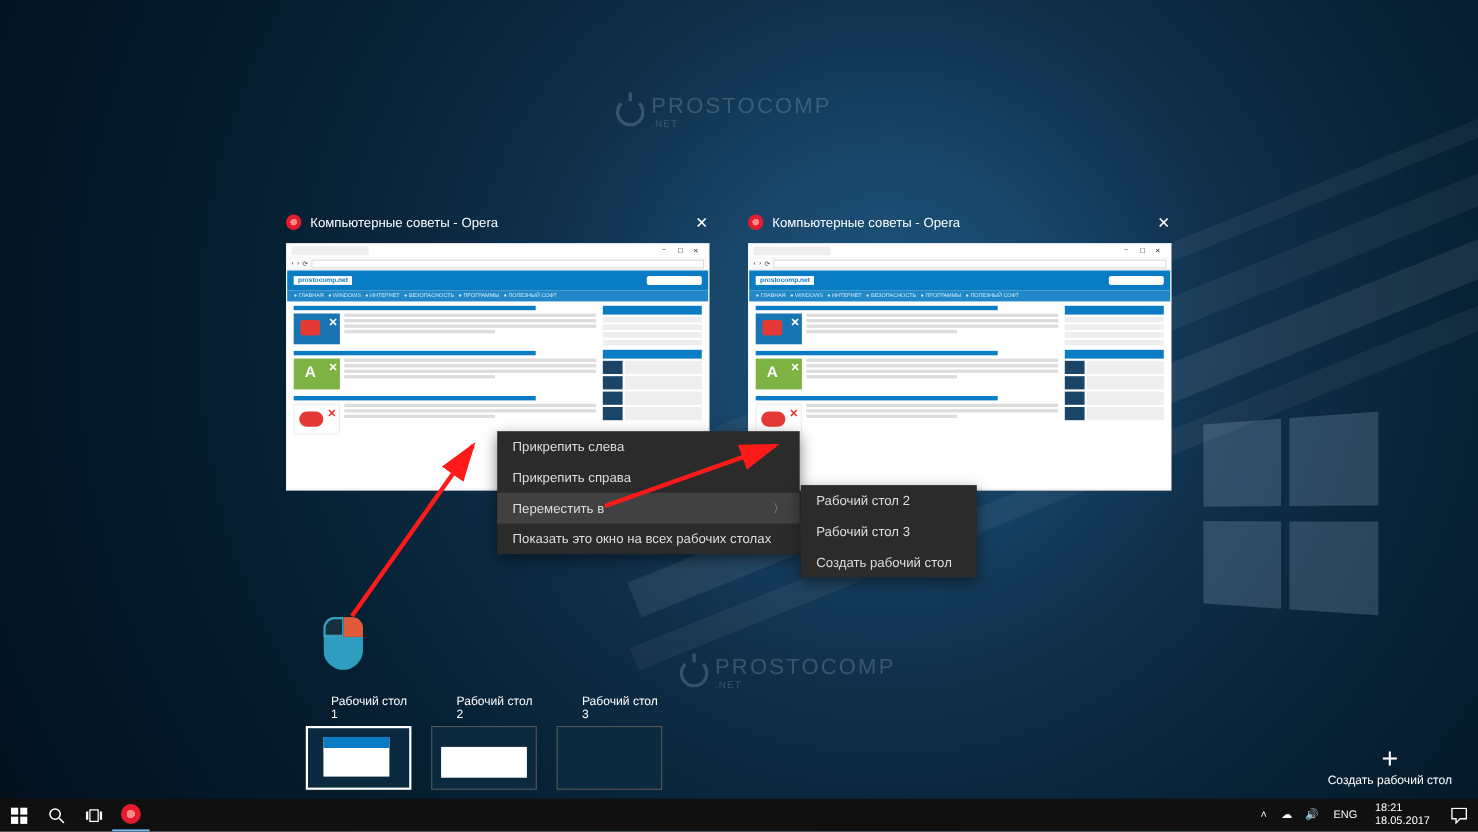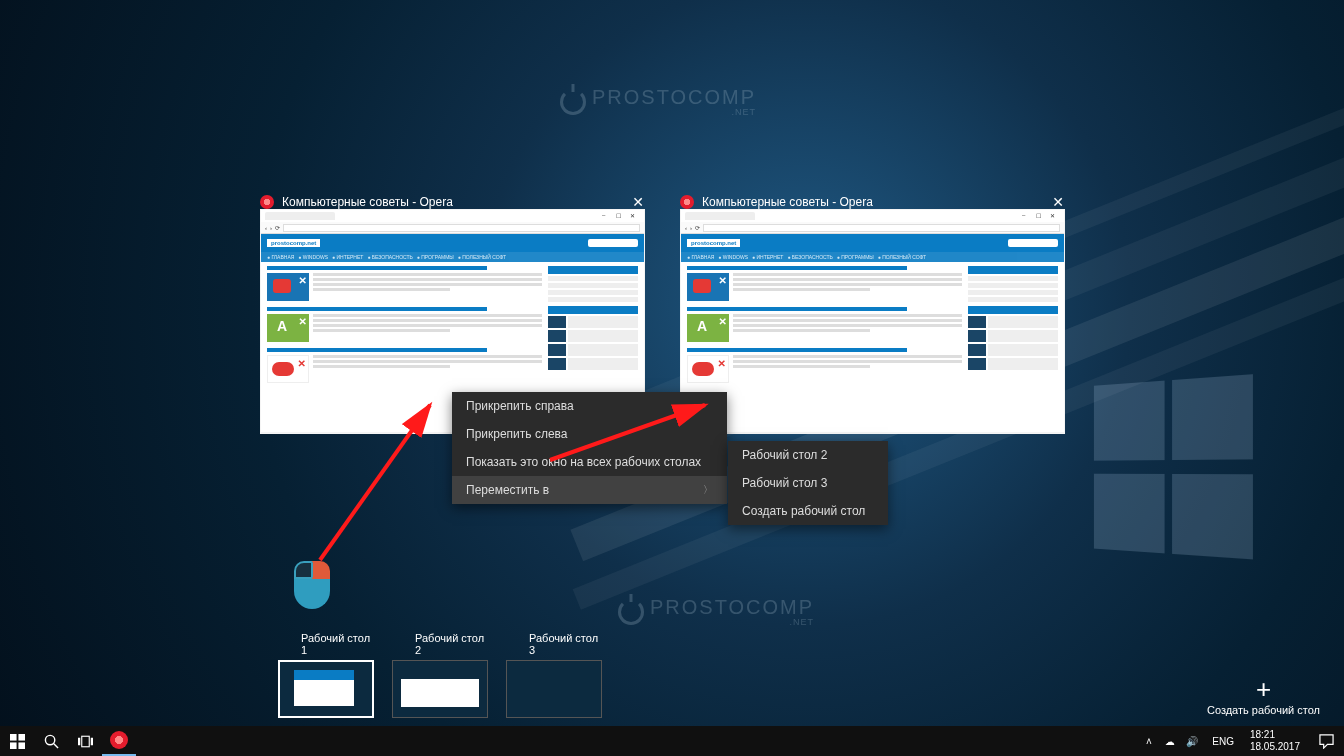--- a/index.html
+++ b/index.html
@@ -18,27 +18,27 @@
   .beam.b4 { width:900px; height:16px; right:-100px; top:250px; transform:rotate(-22deg); }
 
   .win-logo { position:absolute; right:80px; top:380px; width:180px; height:180px; opacity:0.35; display:flex; flex-wrap:wrap; gap:8px; transform:perspective(400px) rotateY(-18deg); }
   .win-logo div { width:80px; height:80px; background: rgba(200,230,255,0.5); }
 
   .watermark { position:absolute; display:flex; align-items:center; gap:6px; opacity:0.28; color:#9cb4c4; font-size:20px; letter-spacing:2px; text-transform:uppercase; }
   .wm-top { left:560px; top:86px; }
   .wm-bot { left:618px; top:596px; }
   .wm-icon { width:26px; height:26px; border:3px solid #9cb4c4; border-radius:50%; border-top-color:transparent; position:relative; }
   .wm-icon::after { content:""; position:absolute; left:50%; top:-8px; width:3px; height:8px; background:#9cb4c4; transform:translateX(-50%); }
-  .wm-sub { display:block; font-size:9px; text-align:right; letter-spacing:1px; margin-top:-2px; }
+  .wm-sub { display:block; font-size:9px; letter-spacing:1px; margin-top:-2px; }
 
   
   .preview { position:absolute; top:195px; width:385px; }
   .pv-left { left:260px; }
   .pv-right { left:680px; }
-  .pv-title { display:flex; align-items:center; gap:8px; font-size:12px; margin-bottom:0; }
+  .pv-title { display:flex; align-items:center; gap:8px; font-size:12px; margin-bottom:12px; }
   .opera-icon { width:14px; height:14px; border-radius:50%; background:radial-gradient(circle,#ff8a8a 30%,#e41c2d 31%); display:inline-block; }
   .close-x { margin-left:auto; width:14px; height:14px; display:flex; align-items:center; justify-content:center; font-size:14px; cursor:pointer; }
 
   .pv-body { background:#f4f4f4; height:225px; border:1px solid rgba(255,255,255,0.15); overflow:hidden; font-size:6px; color:#333; }
   .titlebar { height:12px; background:#fff; display:flex; align-items:center; padding:0 4px; gap:2px; }
   .tab { background:#eee; height:8px; width:70px; border-radius:2px 2px 0 0; }
   .winbtn { width:10px; height:8px; margin-left:2px; }
   .addr { height:12px; background:#fafafa; display:flex; align-items:center; padding:0 4px; gap:3px; border-bottom:1px solid #ddd; }
   .addr span.url { background:#fff; border:1px solid #ddd; height:8px; flex:1; }
   .site-header { background:#0a7cc4; height:18px; display:flex; align-items:center; padding:0 6px; color:#fff; }
@@ -350,31 +350,31 @@
             <div></div>
             <div style="flex:1;background:#eee;"></div>
           </div>
       </div>
     </div>
   </div>
 </div>
 
 <div class="ctx ctx-main">
   <div class="ctx-item">
+      <span>Прикрепить слева</span>
+    </div>
+  <div class="ctx-item">
       <span>Прикрепить справа</span>
-    </div>
-  <div class="ctx-item">
-      <span>Прикрепить слева</span>
-    </div>
-  <div class="ctx-item">
-      <span>Показать это окно на всех рабочих столах</span>
     </div>
   <div class="ctx-item hover">
       <span>Переместить в</span>
       <span class="arrow">〉</span>
+    </div>
+  <div class="ctx-item">
+      <span>Показать это окно на всех рабочих столах</span>
     </div>
 </div>
 <div class="ctx ctx-sub">
   <div class="ctx-item">
       <span>Рабочий стол 2</span>
     </div>
   <div class="ctx-item">
       <span>Рабочий стол 3</span>
     </div>
   <div class="ctx-item">

